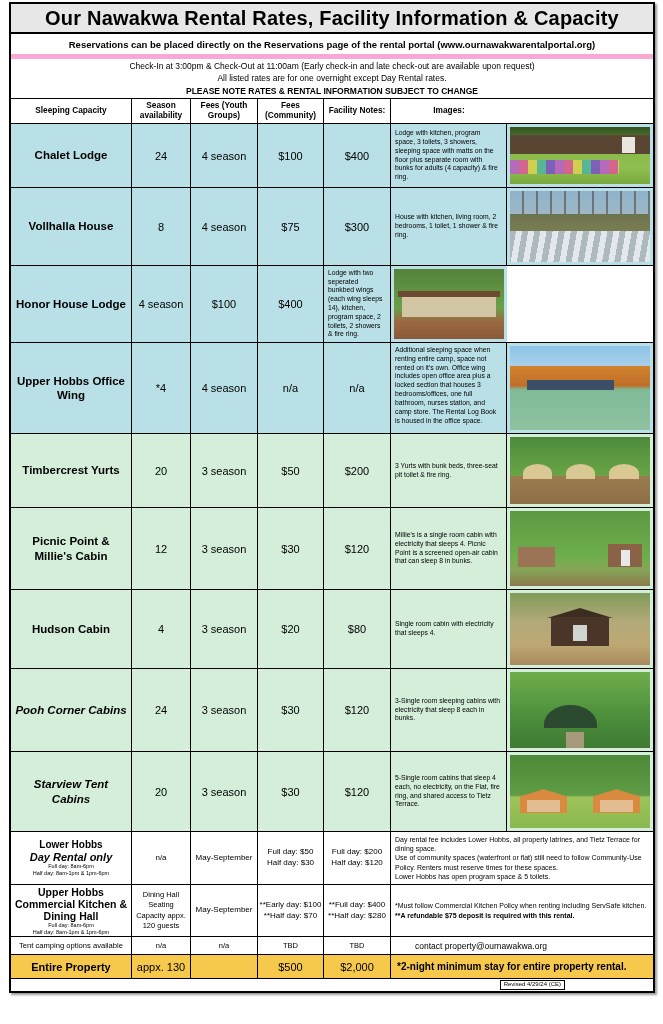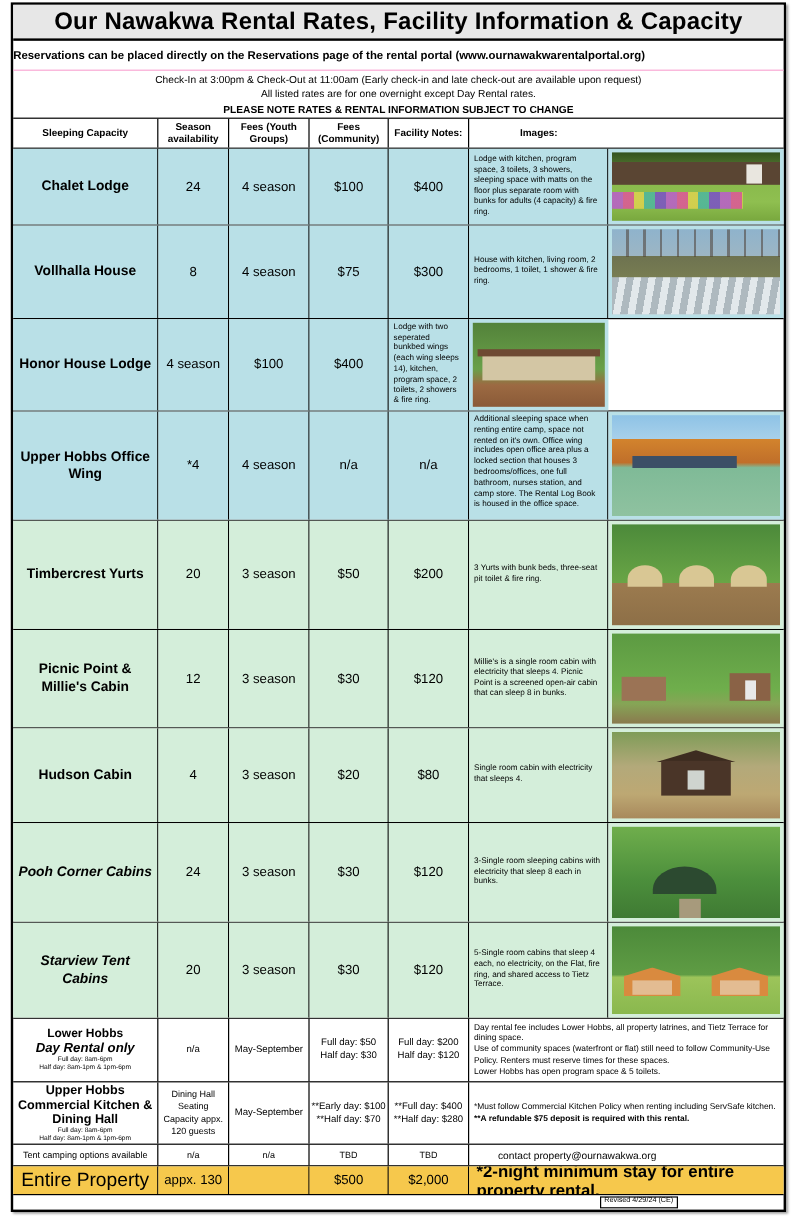--- a/index.html
+++ b/index.html
@@ -5,21 +5,21 @@
   *{box-sizing:border-box;margin:0;padding:0}
   html,body{width:663px;background:#fff}
   body{height:1024px;overflow:hidden;font-family:"Liberation Sans",sans-serif;color:#000}
   .table{margin:2px 8px 0 9px;width:646px;border:2px solid #000;box-shadow:2px 2px 2px #9a9a9a;background:#fff}
   .trow{display:grid;grid-template-columns:121px 59px 67px 66px 67px 116px 1fr;border-bottom:1px solid #000}
   .cell{border-right:1px solid #000;display:flex;align-items:center;justify-content:center;text-align:center;overflow:hidden;position:relative}
   .cell:last-child{border-right:none}
   
   .title-row{height:30px;background:#e7e7e7;border-bottom:2px solid #000;display:flex;align-items:center;justify-content:center}
   .title-row h1{font-size:20px;font-weight:bold;letter-spacing:.2px}
-  .resv-row{height:25px;border-bottom:1px solid #f9a8d4;display:flex;align-items:center;justify-content:flex-start;font-weight:bold;font-size:9.5px}
+  .resv-row{height:25px;border-bottom:5px solid #f9a8d4;display:flex;align-items:center;justify-content:center;font-weight:bold;font-size:9.5px}
   .check-row{height:40px;border-bottom:1px solid #000;display:flex;flex-direction:column;align-items:center;justify-content:center;font-size:8.5px;line-height:1.45}
   .check-row .bold{font-weight:bold}
   .head-row{height:25px}
   .head-row .cell{font-weight:bold;font-size:8.3px;line-height:1.2;padding:1px 2px}
   
   .bg-blue .cell{background:#b9e0e7}
   .bg-green .cell{background:#d4eeda}
   .bg-gold .cell{background:#f6c84c}
   
   .unit{font-weight:bold;font-size:11.5px;line-height:1.25;padding:2px 3px;flex-direction:column}
@@ -31,22 +31,22 @@
   .b{position:absolute}
   
   .sm-unit{font-weight:bold;font-size:10px;line-height:1.15;flex-direction:column;padding:1px}
   .schedule{font-size:5.5px;font-weight:normal;line-height:1.25}
   .sm-val{font-size:8px;line-height:1.35;flex-direction:column}
   .sm-notes{font-size:7px;line-height:1.3;text-align:left;justify-content:flex-start;align-items:center;padding:2px 4px}
   .span2{grid-column:6/8}
   .tiny-unit{font-weight:normal;font-size:7.6px;padding:0 1px}
   .tbd{font-size:7.5px}
   .contact{font-size:8.5px;justify-content:flex-start;text-align:left;padding-left:24px}
-  .ep-unit{font-weight:normal;font-size:16px}
-  .ep-note{font-weight:bold;font-size:14px;justify-content:flex-start;text-align:left;padding-left:6px}
+  .ep-unit{font-weight:bold;font-size:11px}
+  .ep-note{font-weight:bold;font-size:10px;justify-content:flex-start;text-align:left;padding-left:6px}
   .revised-row{height:12px;border-bottom:none;display:flex;align-items:center;justify-content:flex-end;padding-right:88px}
   .revised-row span{font-size:6px;border:1px solid #000;padding:0 3px;line-height:1.3}
   
   .p-chalet{background:linear-gradient(180deg,#33521f 0,#486b2a 15%,#83b548 15%,#8fbf50 72%,#79a83e 100%)}
   .p-chalet .b1{left:0;right:0;top:14%;height:33%;background:#5a4533}
   .p-chalet .b2{right:11%;top:18%;width:9%;height:27%;background:#e9e6df}
   .p-chalet .b3{left:0;width:78%;top:58%;height:24%;background:repeating-linear-gradient(90deg,#bb5ccd 0 9px,#e0559a 9px 18px,#ddd24e 18px 27px,#4db6a0 27px 36px,#7a4fc9 36px 45px);opacity:.85}
   .p-vollhalla{background:linear-gradient(180deg,#8fb3cc 0,#9db6c4 32%,#6e7350 32%,#787d52 57%,#cdd6da 57%,#cdd6da 100%)}
   .p-vollhalla .b1{left:0;right:0;top:0;height:32%;background:repeating-linear-gradient(90deg,transparent 0 12px,rgba(70,52,40,.5) 12px 14px)}
   .p-vollhalla .b2{left:0;right:0;top:57%;bottom:0;background:repeating-linear-gradient(100deg,#aeb9bf 0 6px,#e2e8eb 6px 12px)}
@@ -155,21 +155,21 @@
     <div class="cell val">n/a</div>
     <div class="cell val">n/a</div>
     <div class="cell notes" style="align-items:flex-start">Additional sleeping space when renting entire camp, space not rented on it's own. Office wing includes open office area plus a locked section that houses 3 bedrooms/offices, one full bathroom, nurses station, and camp store. The Rental Log Book is housed in the office space.</div>
     <div class="cell imgcell">
       <div class="photo p-upperhobbs" title="Building with blue roof on lawn surrounded by fall-colored trees">
           <div class="b b1"></div>
         </div>
     </div>
   </div>
 
-  <div class="trow bg-green" style="height:91px">
+  <div class="trow bg-green" style="height:74px">
     <div class="cell unit">Timbercrest Yurts</div>
     <div class="cell val">20</div>
     <div class="cell val">3 season</div>
     <div class="cell val">$50</div>
     <div class="cell val">$200</div>
     <div class="cell notes">3 Yurts with bunk beds, three-seat pit toilet &amp; fire ring.</div>
     <div class="cell imgcell">
       <div class="photo p-yurts" title="Three tan yurts in a green forest">
           <div class="b b1"></div>
           <div class="b b2"></div>

